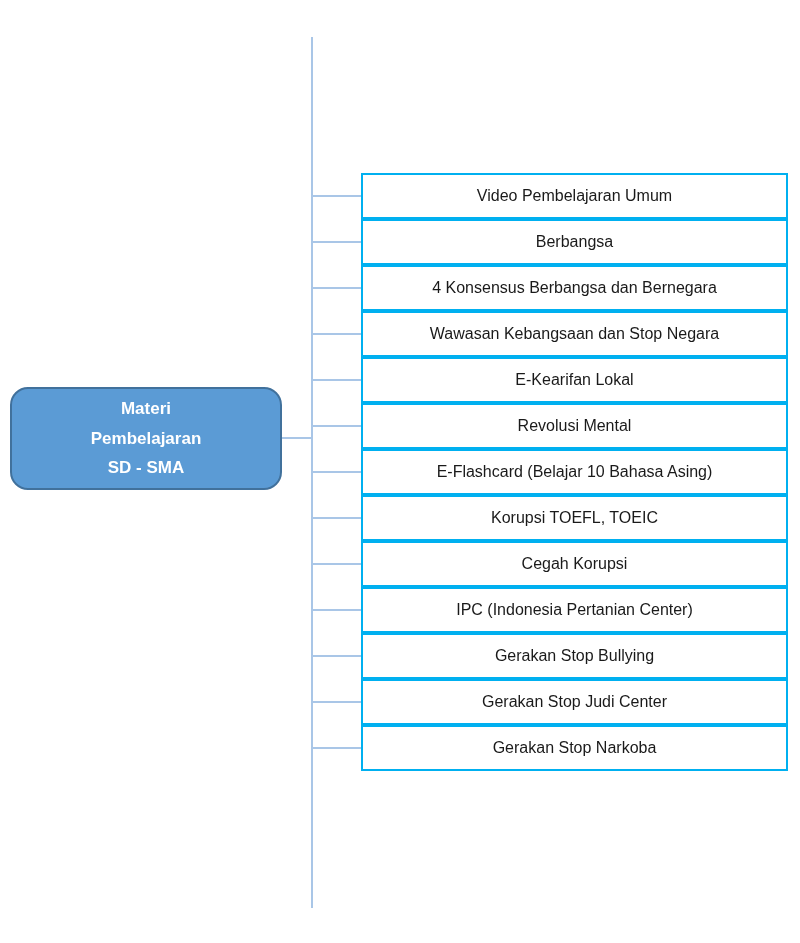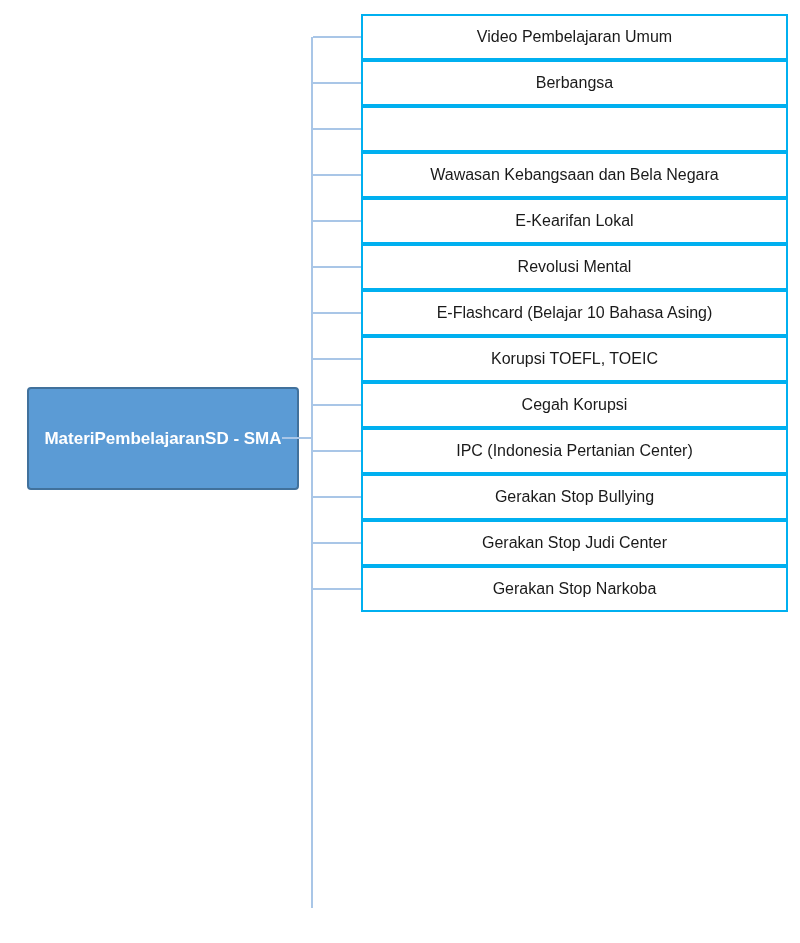--- a/index.html
+++ b/index.html
@@ -18,31 +18,30 @@
   
   .root-node {
     position: absolute;
     left: 10px;
     top: 387px;
     width: 272px;
     height: 103px;
     box-sizing: border-box;
     background: var(--root-fill);
     border: 2px solid var(--root-border);
-    border-radius: 4px;
+    border-radius: 18px;
     display: flex;
-    flex-direction: row;
+    flex-direction: column;
     align-items: center;
     justify-content: center;
     color: var(--root-text);
     font-size: 17px;
     font-weight: 700;
     line-height: 1.75;
     text-align: center;
-    margin-left: 17px;
   }
   
   .connector {
     position: absolute;
     background: var(--connector);
   }
   .root-connector {
     left: 282px;
     top: 437px;
     width: 31px;
@@ -56,21 +55,21 @@
   }
   
   .items {
     position: absolute;
     left: 361px;
     top: 14px;
     width: 427px;
     height: 916px;
     display: flex;
     flex-direction: column;
-    justify-content: flex-start;
+    justify-content: center;
   }
   .item-box {
     position: relative;
     box-sizing: border-box;
     height: 46px;
     background: var(--box-fill);
     border: 2.5px solid var(--box-border);
     display: flex;
     align-items: center;
     justify-content: center;
@@ -110,25 +109,26 @@
     <span class="item-label">Video Pembelajaran Umum</span>
   </div>
 
   <div class="item-box">
     <span class="stub"></span>
     <span class="item-label">Berbangsa</span>
   </div>
 
   <div class="item-box">
     <span class="stub"></span>
+    <span class="item-label">4 Konsensus Berbangsa dan Bernegara</span>
   </div>
 
   <div class="item-box">
     <span class="stub"></span>
-    <span class="item-label">Wawasan Kebangsaan dan Bela Negara</span>
+    <span class="item-label">Wawasan Kebangsaan dan Stop Negara</span>
   </div>
 
   <div class="item-box">
     <span class="stub"></span>
     <span class="item-label">E-Kearifan Lokal</span>
   </div>
 
   <div class="item-box">
     <span class="stub"></span>
     <span class="item-label">Revolusi Mental</span>

